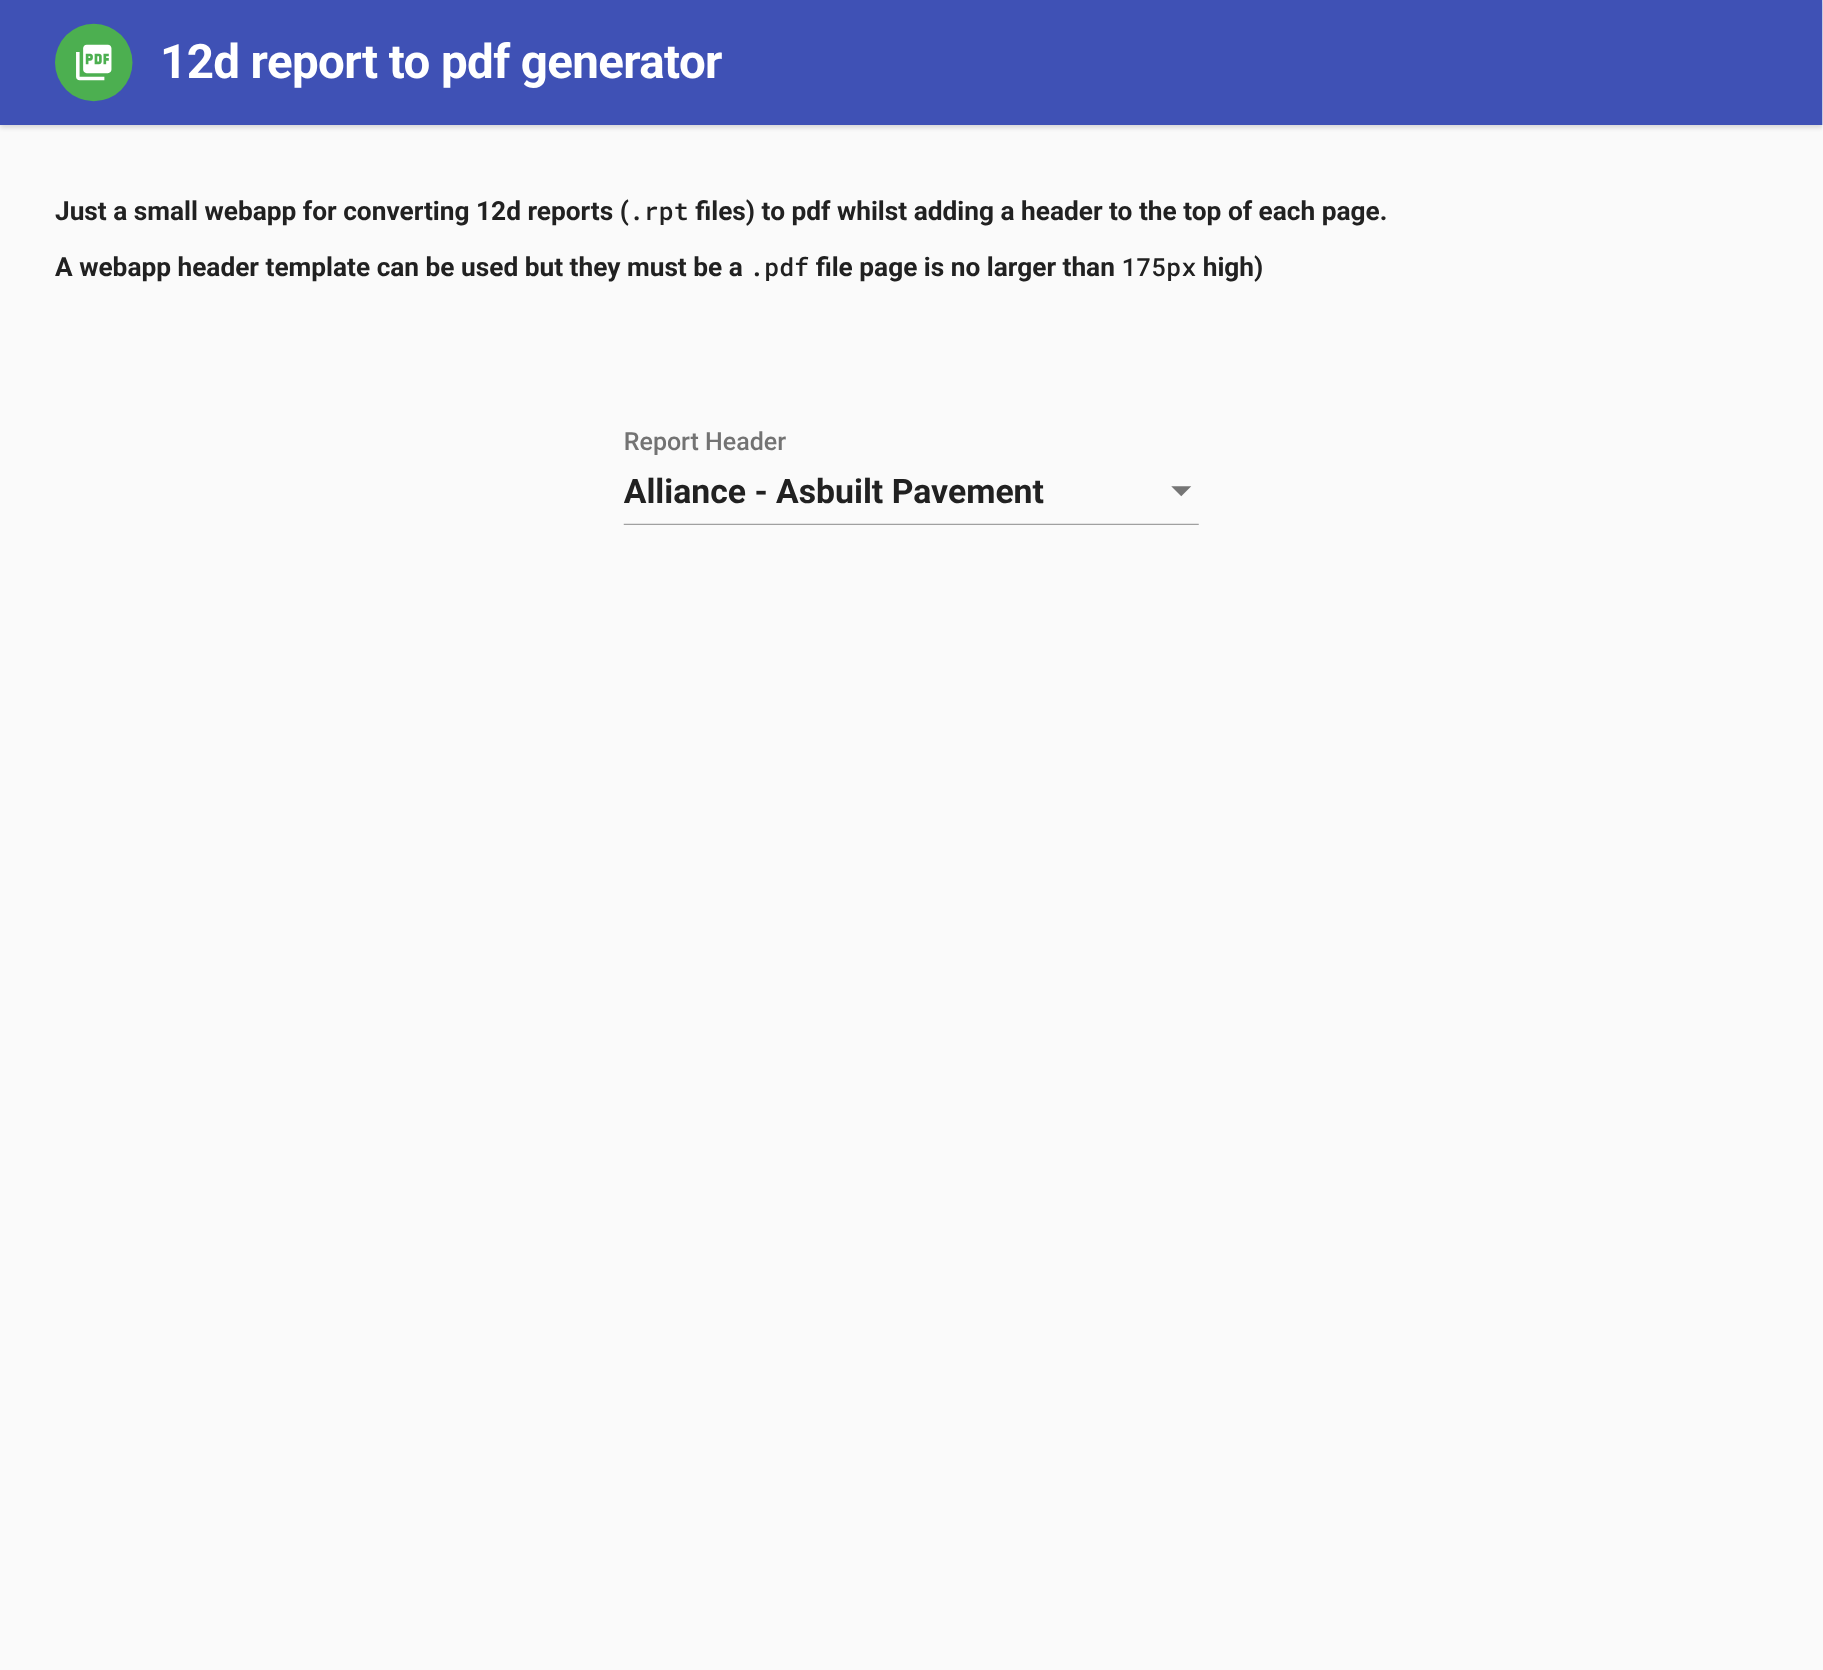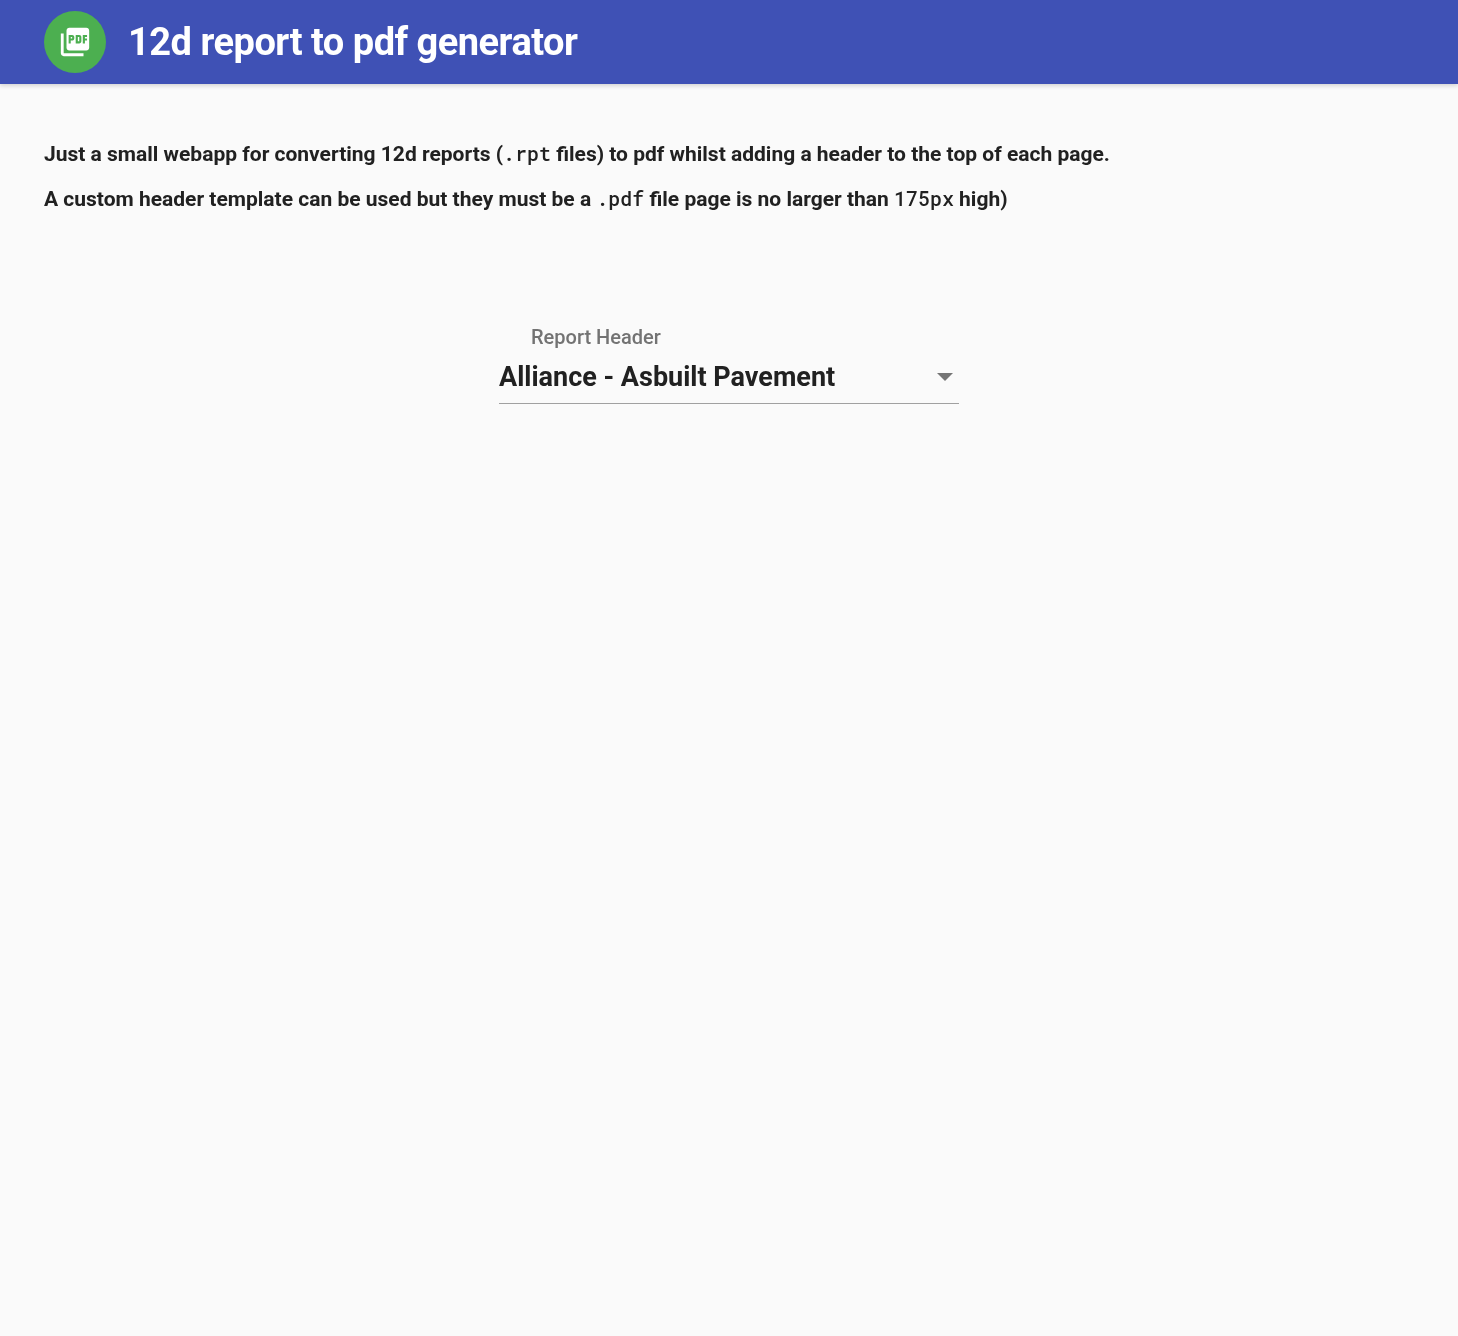--- a/index.html
+++ b/index.html
@@ -9,21 +9,21 @@
   }
   body {
     font-family: Roboto, -apple-system, BlinkMacSystemFont, "Segoe UI", Helvetica, Arial, sans-serif;
     background: #fafafa;
     color: #212121;
     width: 1458px;
   }
   .app-bar {
     background: #3f51b5;
     color: #fff;
-    height: 84px;
+    height: 100px;
     display: flex;
     align-items: center;
     padding: 0 44px;
     box-shadow: 0 2px 4px rgba(0,0,0,0.15);
   }
   .app-logo {
     width: 62px;
     height: 62px;
     border-radius: 50%;
     background: #4caf50;
@@ -65,21 +65,20 @@
   }
   .form-control {
     width: 460px;
   }
   .form-label {
     font-size: 20px;
     color: #737373;
     font-weight: 500;
     margin-bottom: 6px;
     display: block;
-    margin-left: 32px;
   }
   .select-underline {
     display: flex;
     align-items: center;
     justify-content: space-between;
     border-bottom: 1px solid #a0a0a0;
     padding: 6px 0 10px 0;
     cursor: pointer;
   }
   .select-value {
@@ -141,21 +140,21 @@
   </div>
   <h1 class="app-title">12d report to pdf generator</h1>
 </header>
 
 <main class="container">
   <div class="intro">
     <p>
       <span>Just a small webapp for converting 12d reports (</span><code>.rpt</code><span> files) to pdf whilst adding a header to the top of each page.</span>
     </p>
     <p>
-      <span>A custom header template can be used but they must be a </span><code>.pdf</code><span> file page is no larger than </span><code>175px</code><span> high)</span>
+      <span>A webapp header template can be used but they must be a </span><code>.pdf</code><span> file page is no larger than </span><code>175px</code><span> high)</span>
     </p>
   </div>
 
   <div class="selector-area">
     <div class="form-control">
       <label class="form-label">Report Header</label>
       <div class="select-underline">
         <span class="select-value">Alliance - Asbuilt Pavement</span>
         <span class="dropdown-arrow"></span>
       </div>

